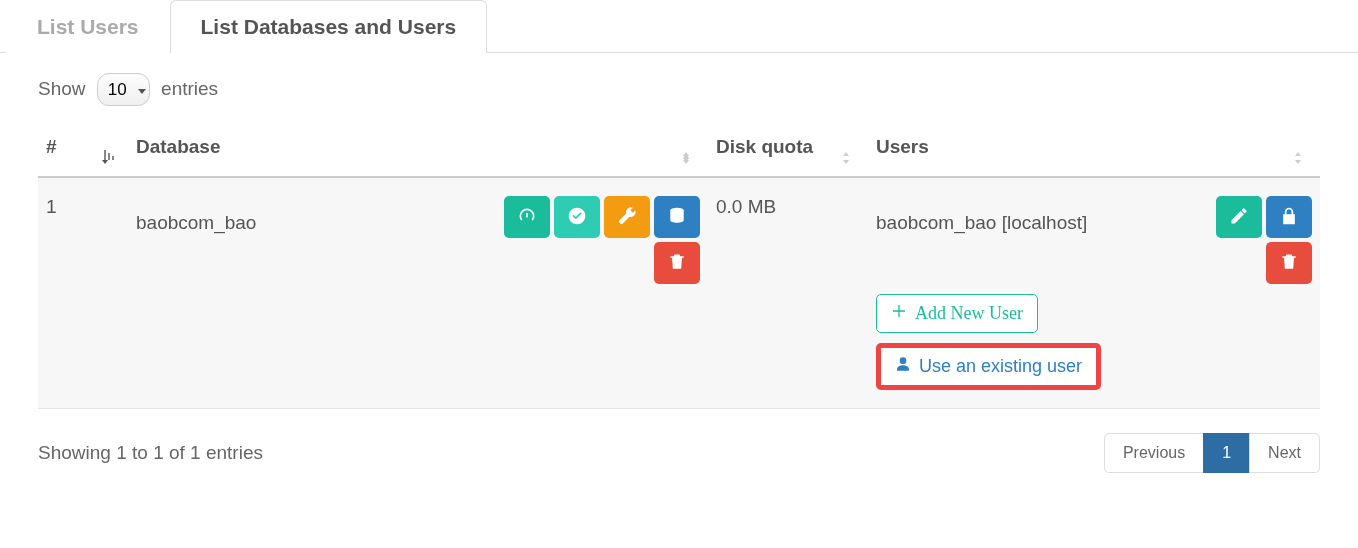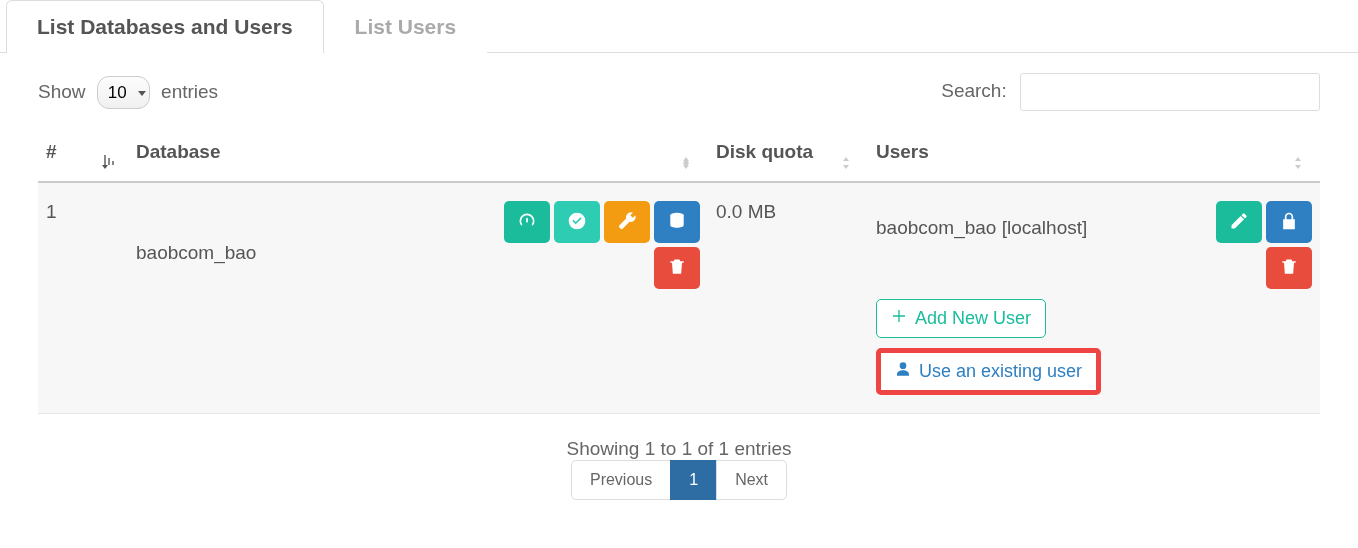--- a/index.html
+++ b/index.html
@@ -162,34 +162,33 @@
   .outline-btn {
     display: inline-flex;
     align-items: center;
     gap: 8px;
     padding: 8px 14px;
     border-radius: 5px;
     font-size: 18px;
     background: #fff;
     cursor: pointer;
   }
-  .outline-green { border: 1px solid #1abc9c; color: #1abc9c; }
+  .outline-green { border: 1px solid #1abc9c; color: #1abc9c; font-family: Liberation Serif, serif; }
   .outline-blue  { border: 5px solid #ef4444; color: #2e80c2; }
   .outline-btn svg { width: 16px; height: 16px; }
   .outline-green svg { fill: #1abc9c; }
   .outline-blue  svg { fill: #2e80c2; }
 
   .footer-row {
     display: flex;
     justify-content: space-between;
     align-items: center;
     margin-top: 24px;
     font-size: 19px;
     color: #666;
-    flex-direction: column;
   }
   .pager {
     display: flex;
   }
   .pager-btn {
     padding: 10px 18px;
     border: 1px solid #ddd;
     font-size: 16px;
     color: #666;
     background: #fff;
@@ -200,47 +199,43 @@
   .pager-btn.active {
     background: #2e6da4;
     border-color: #2e6da4;
     color: #fff;
   }
   .pager-btn + .pager-btn { margin-left: -1px; }
 
   .col-num   { width: 90px; }
   .col-db    { width: 580px; }
   .col-disk  { width: 160px; }
-  .db-cell   { display:flex; justify-content:space-between; align-items:center; }
+  .db-cell   { display:flex; justify-content:space-between; align-items:flex-start; }
   .db-name   { padding-top: 16px; }
   .user-buttons-wrap { align-self: flex-start; }
 </style>
 </head>
 <body>
 
 <div class="tabs">
+  <div class="tab">List Users</div>
   <div class="tab active">List Databases and Users</div>
-  <div class="tab">List Users</div>
 </div>
 
 <div class="panel">
 
   <div class="controls-row">
     <div class="show-entries">
       <span>Show</span>
       <span class="select-wrap">
         <select>
           <option>10</option>
         </select>
       </span>
       <span>entries</span>
-    </div>
-    <div class="search-box">
-      <span>Search:</span>
-      <input type="text" value="" style="">
     </div>
   </div>
 
   <table class="data">
     <thead>
       <tr>
         <th class="col-num">
           <span>#</span>
           <span class="sort-icon">
             <svg viewBox="0 0 16 18">

